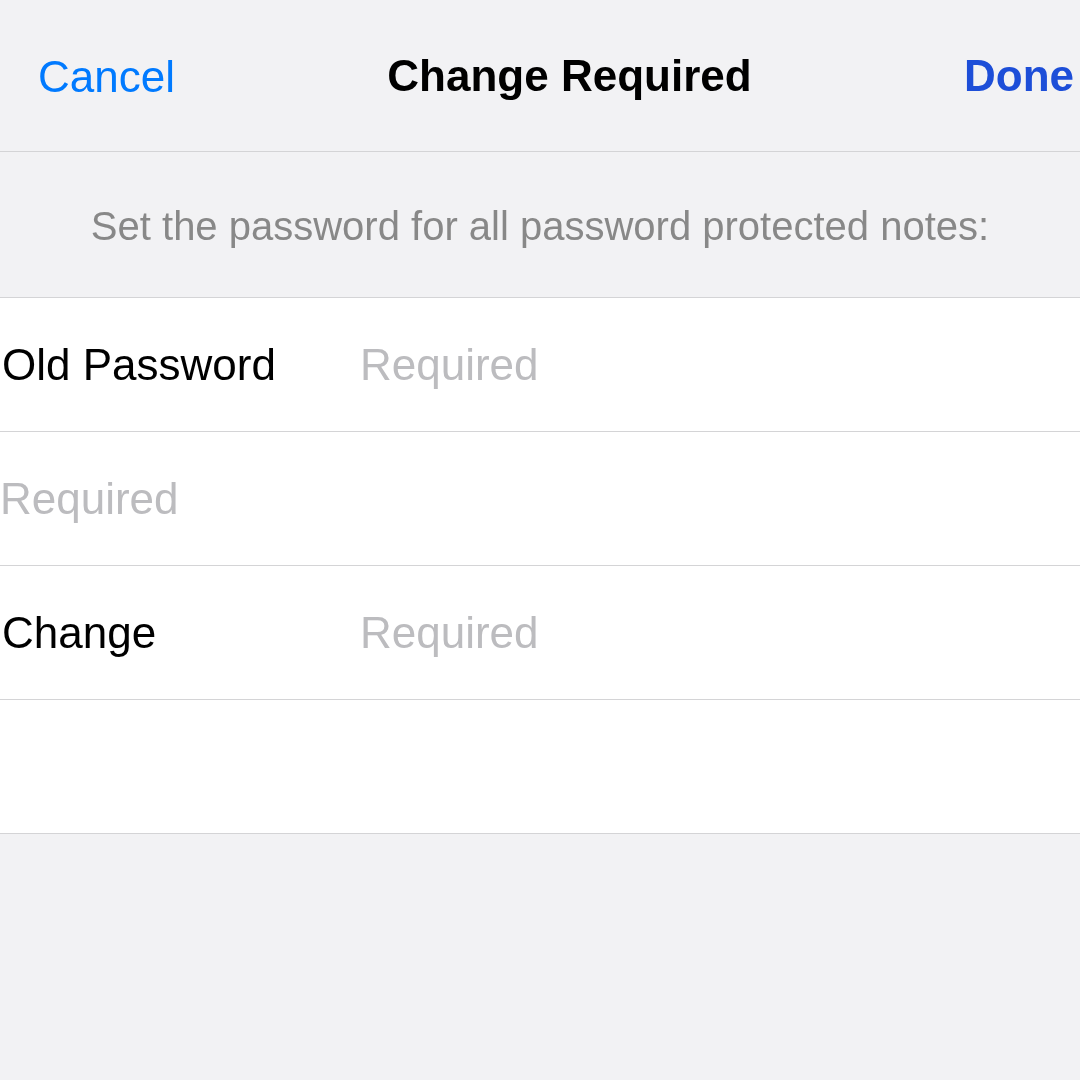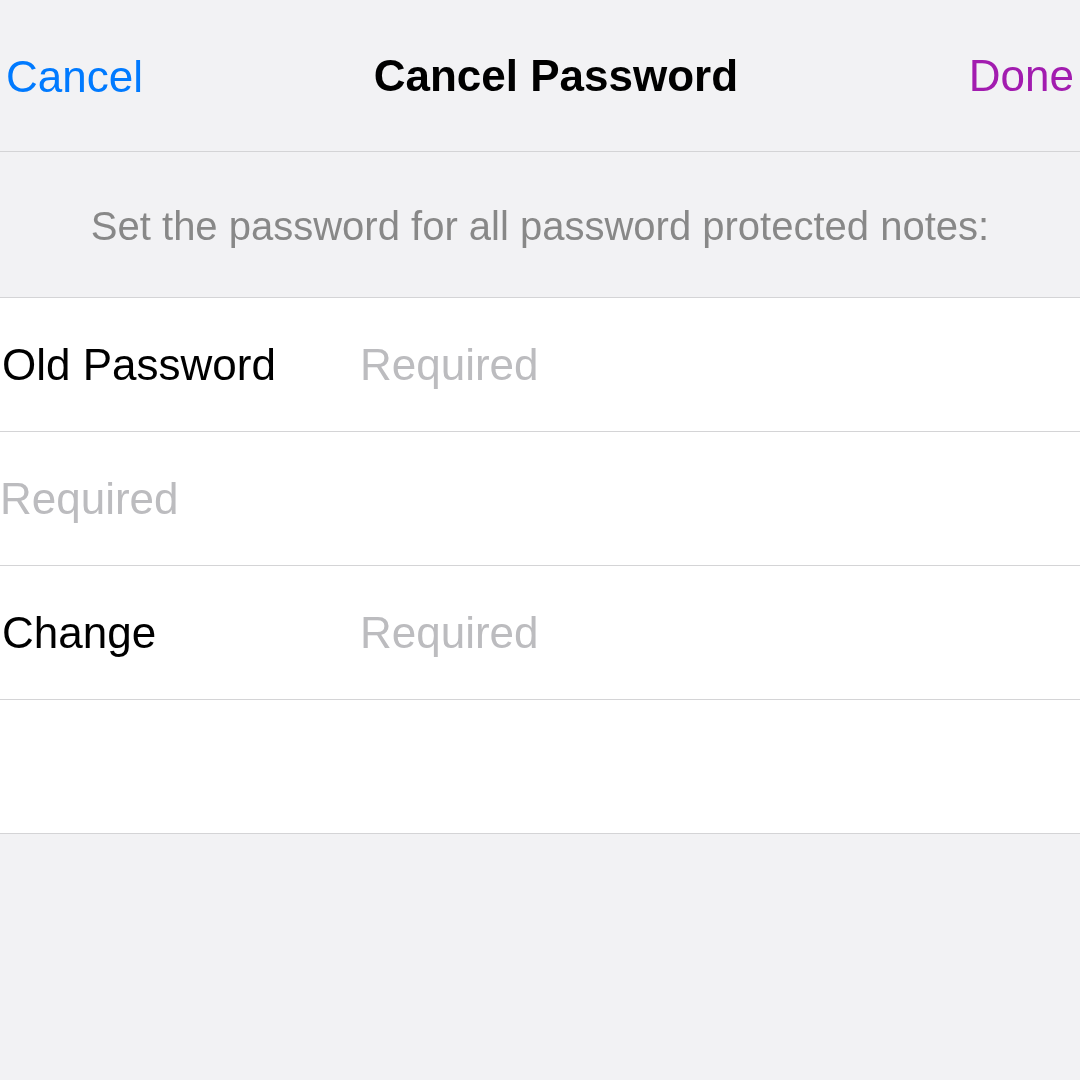--- a/index.html
+++ b/index.html
@@ -23,32 +23,33 @@
       border-bottom: 1px solid #d4d4d6;
     }
     .header-left {
       color: #007aff;
       font-size: 44px;
       font-weight: 400;
       cursor: pointer;
       text-align: left;
       flex: 0 0 auto;
       padding-top: 2px;
+      margin-left: 32px;
     }
     .header-title {
       color: #000;
       font-size: 44px;
       font-weight: 600;
       text-align: center;
       flex: 1;
     }
     .header-right {
-      color: #a21caf;
+      color: #1d4ed8;
       font-size: 44px;
-      font-weight: 400;
+      font-weight: 700;
       cursor: pointer;
       text-align: left;
       flex: 0 0 auto;
     }
     .section-header {
       padding: 52px 0 48px 0;
       color: #888888;
       font-size: 40px;
       font-weight: 400;
       text-align: center;
@@ -81,21 +82,21 @@
     }
     .form-input::placeholder {
       color: #bcbcbf;
     }
   </style>
 </head>
 <body>
 
 <div class="header">
   <div class="header-left">Cancel</div>
-  <div class="header-title">Cancel Password</div>
+  <div class="header-title">Change Required</div>
   <div class="header-right">Done</div>
 </div>
 
 <div class="section-header">Set the password for all password protected notes:</div>
 
 <div class="form-row">
   <div class="form-label">Old Password</div>
   <input type="password" class="form-input" placeholder="Required" style="">
 </div>
 

